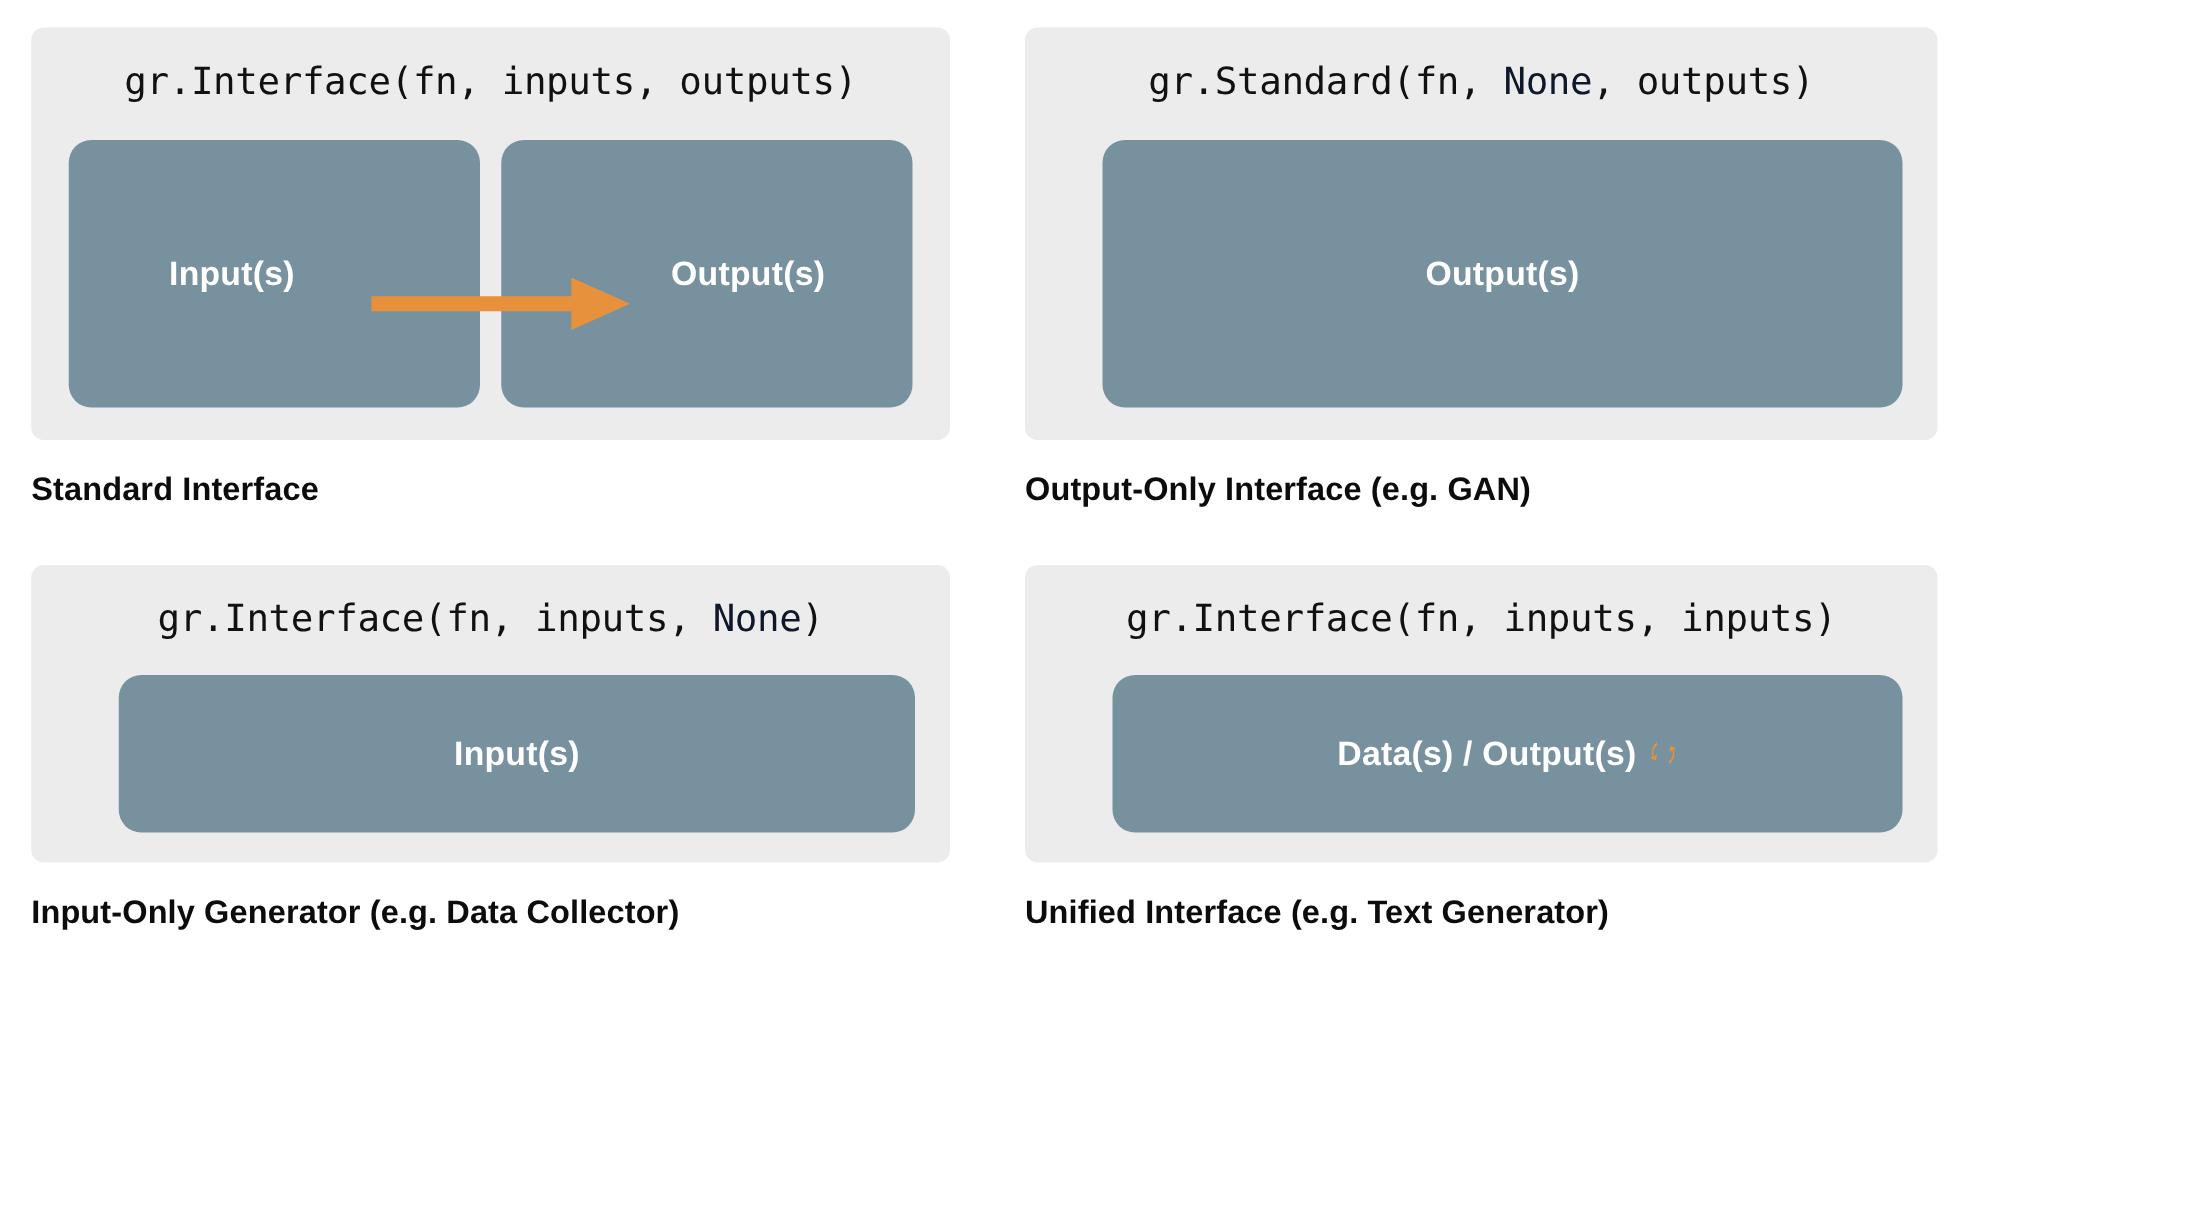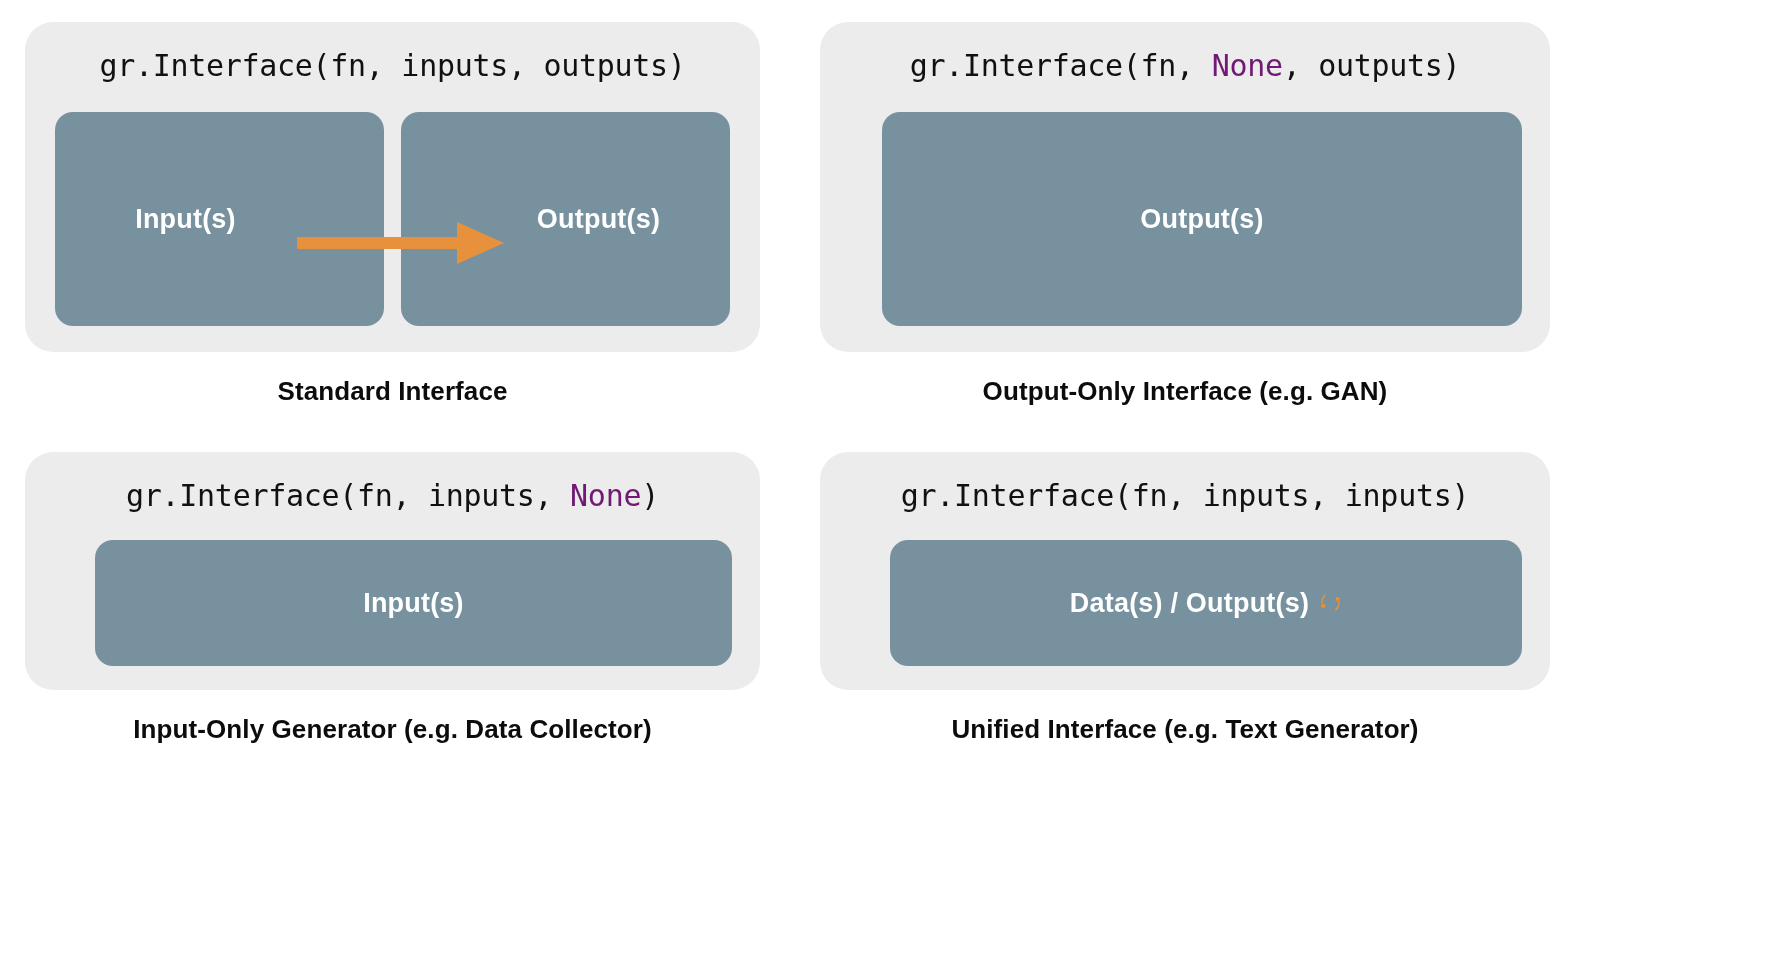--- a/index.html
+++ b/index.html
@@ -19,39 +19,39 @@
     background: #ffffff;
   }
 
   
   .panel {
     position: absolute;
   }
 
   .card {
     background: #ececec;
-    border-radius: 28px;
+    border-radius: 10px;
     width: 100%;
     height: 330px;
     padding: 0;
     position: relative;
   }
 
   .code-line {
     text-align: center;
     font-family: "DejaVu Sans Mono", "Liberation Mono", monospace;
     font-size: 30px;
     letter-spacing: -0.3px;
     color: #111111;
     padding-top: 29px;
     line-height: 1;
     white-space: pre;
   }
 
-  .code-none { color: #701a75; }
+  .code-none { color: #0f172a; }
 
   .boxes {
     position: absolute;
     left: 30px;
     right: 30px;
     top: 90px;
     bottom: 26px;
     display: flex;
     gap: 17px;
   }
@@ -84,21 +84,20 @@
     left: 272px;
     top: 196px;
     width: 210px;
     height: 50px;
     pointer-events: none;
   }
 
   
   .caption {
     margin-top: 24px;
-    text-align: center;
     font-size: 26px;
     font-weight: bold;
     color: #0c0c0c;
     letter-spacing: 0.1px;
     white-space: nowrap;
   }
 
   
   .sync-icon {
     display: inline-block;
@@ -146,21 +145,21 @@
         <polygon points="160,4 207,25 160,46" fill="#e8913c"></polygon>
       </svg>
 
     </div>
     <div class="caption">Standard Interface</div>
   </div>
 
   <div class="panel" id="panel-output-only">
     <div class="card">
 
-      <div class="code-line"><span>gr.Interface(fn, </span><span class="code-none">None</span><span>, outputs)</span></div>
+      <div class="code-line"><span>gr.Standard(fn, </span><span class="code-none">None</span><span>, outputs)</span></div>
 
       <div class="boxes">
         <div class="iobox">
           <span class="iobox-label">Output(s)</span>
         </div>
       </div>
 
     </div>
     <div class="caption">Output-Only Interface (e.g. GAN)</div>
   </div>

